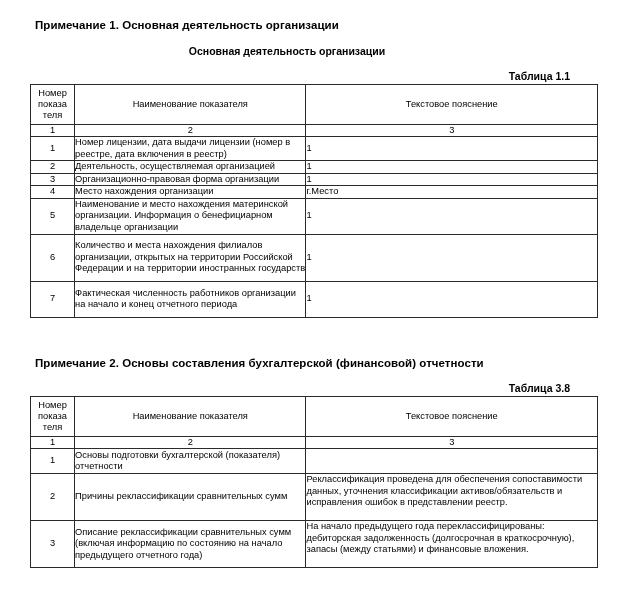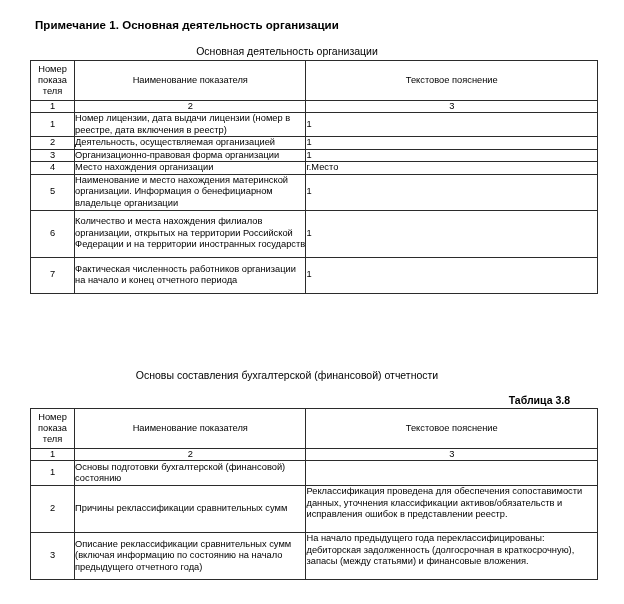--- a/index.html
+++ b/index.html
@@ -35,21 +35,21 @@
     font-size: 11.5px;
     font-weight: bold;
     letter-spacing: 0.05px;
     margin: 0 0 0 35px;
     line-height: 14px;
     white-space: nowrap;
   }
 
   .note-subtitle {
     font-size: 10.5px;
-    font-weight: normal;
+    font-weight: bold;
     text-align: center;
     margin: 0;
     padding-right: 22px;
     line-height: 13px;
     white-space: nowrap;
   }
 
   .table-label {
     font-size: 10.5px;
     font-weight: bold;
@@ -123,20 +123,21 @@
 <body>
 
 <div class="page">
 
   <div class="section" style="top:18px;">
 
     <div class="note-heading">Примечание 1. Основная деятельность организации</div>
 
     <div class="note-subtitle" style="margin-top:13px;">Основная деятельность организации</div>
 
+    <div class="table-label" style="margin-top:12px;">Таблица 1.1</div>
 
     <table class="doc-table" style="margin-top:2px;">
       <colgroup>
         <col class="col-num">
         <col class="col-name">
         <col class="col-text">
       </colgroup>
       <thead>
         <tr>
           <th class="hdr-cell num">
@@ -188,22 +189,22 @@
           <td class="cell-num">7</td>
           <td class="cell-body">Фактическая численность работников организации на начало и конец отчетного периода</td>
           <td class="cell-body">1</td>
         </tr>
       </tbody>
     </table>
   </div>
 
   <div class="section" style="top:356px;">
 
-
-    <div class="note-subtitle" style="margin-top:13px;">Основы составления бухгалтерской (финансовой) отчетности</div>
+    <div class="note-heading">Примечание 2. Основы составления бухгалтерской (финансовой) отчетности</div>
+
 
     <div class="table-label" style="margin-top:12px;">Таблица 3.8</div>
 
     <table class="doc-table" style="margin-top:2px;">
       <colgroup>
         <col class="col-num">
         <col class="col-name">
         <col class="col-text">
       </colgroup>
       <thead>
@@ -218,21 +219,21 @@
         </tr>
         <tr>
           <td class="numrow-cell">1</td>
           <td class="numrow-cell">2</td>
           <td class="numrow-cell">3</td>
         </tr>
       </thead>
       <tbody>
         <tr style="height:25px;">
           <td class="cell-num">1</td>
-          <td class="cell-body">Основы подготовки бухгалтерской (финансовой) состоянию</td>
+          <td class="cell-body">Основы подготовки бухгалтерской (показателя) отчетности</td>
           <td class="cell-body"></td>
         </tr>
         <tr style="height:47px;">
           <td class="cell-num">2</td>
           <td class="cell-body">Причины реклассификации сравнительных сумм</td>
           <td class="cell-body top">Реклассификация проведена для обеспечения сопоставимости данных, уточнения классификации активов/обязательств и исправления ошибок в представлении реестр.</td>
         </tr>
         <tr style="height:47px;">
           <td class="cell-num">3</td>
           <td class="cell-body">Описание реклассификации сравнительных сумм (включая информацию по состоянию на начало предыдущего отчетного года)</td>

